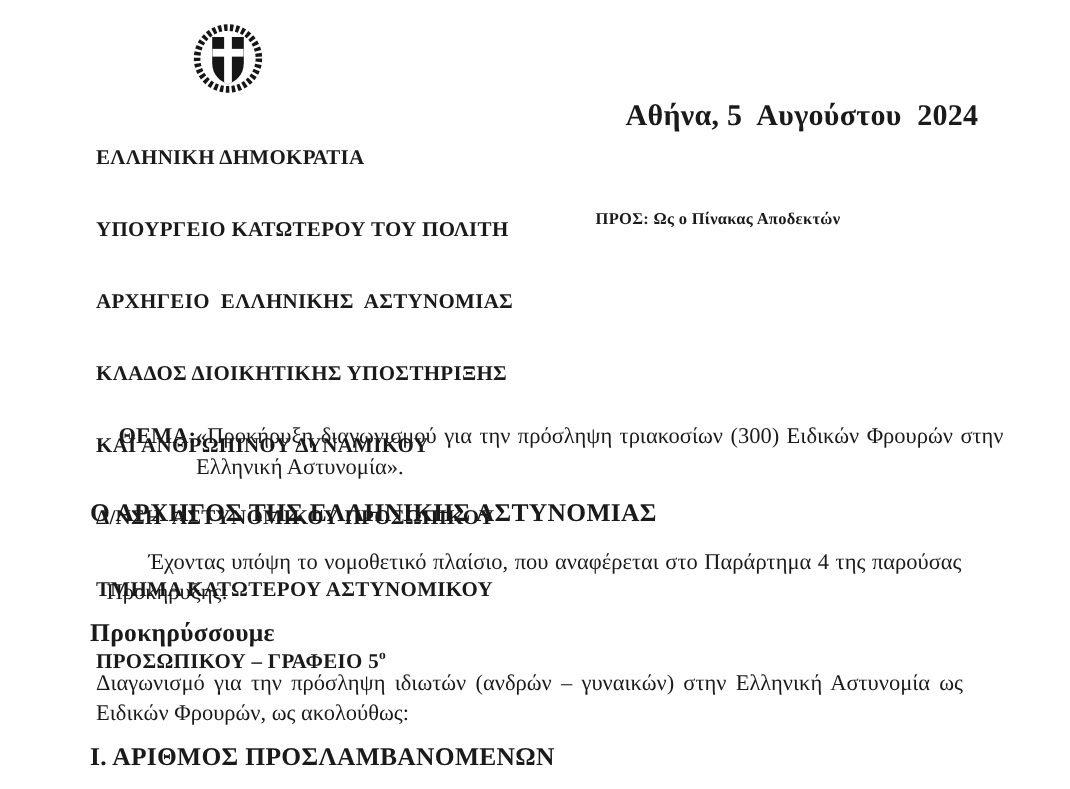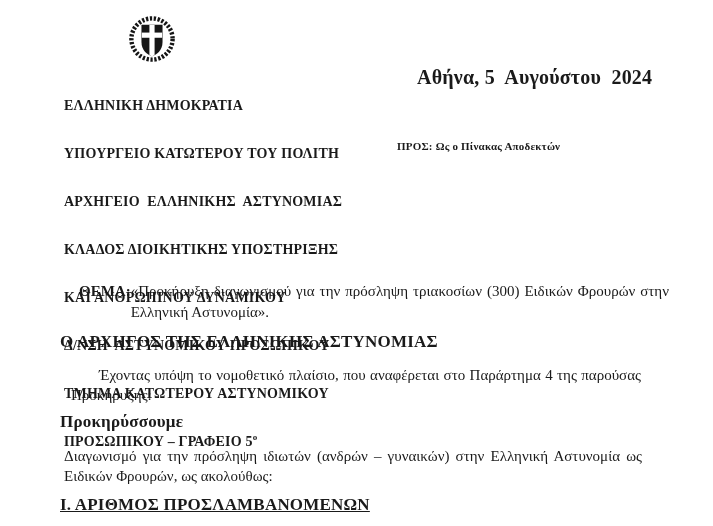--- a/index.html
+++ b/index.html
@@ -35,21 +35,21 @@
     display:flex;align-items:flex-start;margin-left:20px;
   }
   .subject-label{font-weight:700;flex:0 0 48px;}
   .subject-text{flex:1 1 auto;text-align:justify;}
   .h-center{
     position:absolute;left:60px;width:590px;
     text-align:left;font-size:17px;font-weight:700;letter-spacing:0.2px;
   }
   .chief-heading{top:332px;}
   .announce-heading{top:412px;}
-  .section-heading{top:495px;text-decoration:underline;}
+  .section-heading{top:495px;}
   .para{
     position:absolute;left:71px;width:570px;
     font-size:15px;line-height:20px;text-align:justify;
   }
   .legal-para{top:365px;text-indent:28px;}
   .contest-para{top:446px;left:64px;width:578px;}
 </style>
 </head>
 <body>
 

